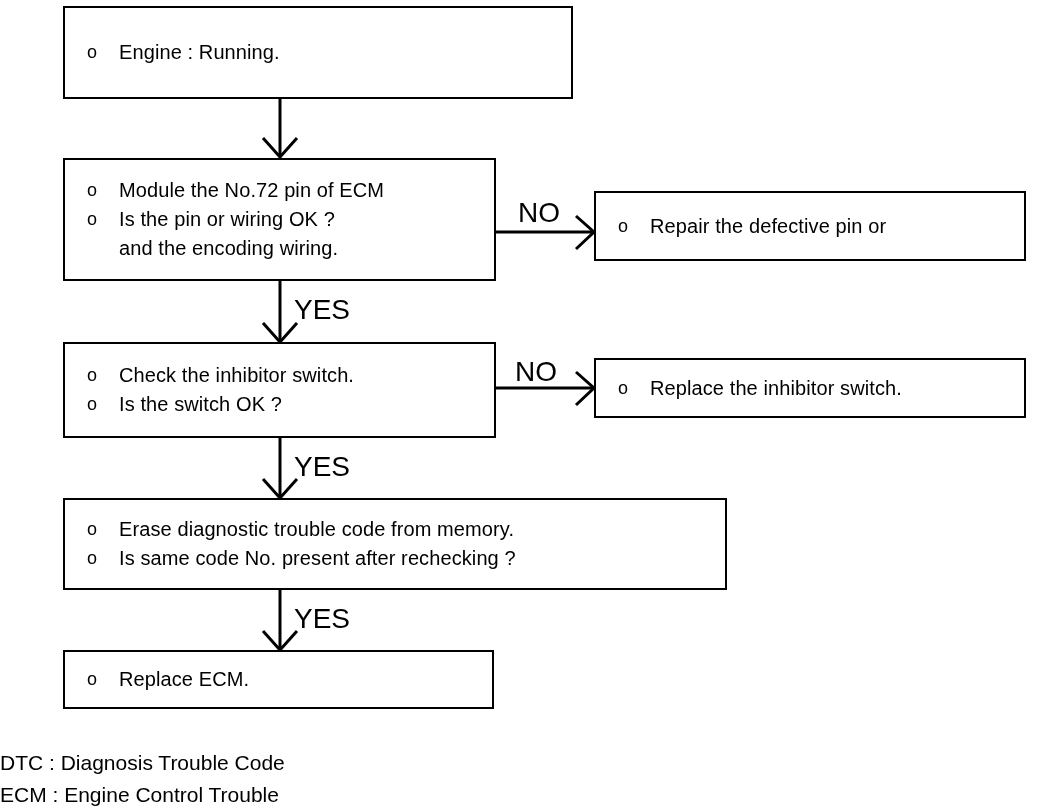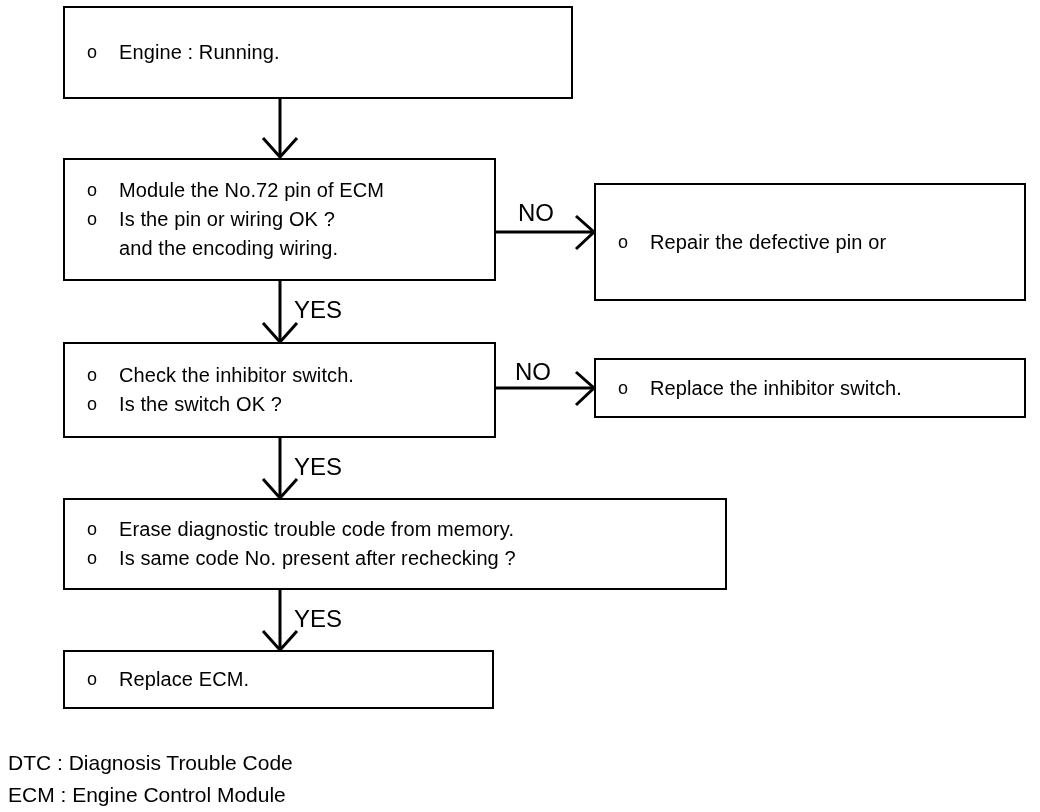--- a/index.html
+++ b/index.html
@@ -55,27 +55,27 @@
     left: 0;
     top: 0;
     font-size: 18px;
     line-height: 29px;
   }
   .line.cont {
     padding-left: 32px;
   }
   .edge-label {
     position: absolute;
-    font-size: 24px;
+    font-size: 28px;
     line-height: 20px;
     white-space: nowrap;
   }
   .legend {
     position: absolute;
-    left: 8px;
+    left: 0;
     font-size: 21px;
     line-height: 30px;
     white-space: nowrap;
   }
   svg.wires {
     position: absolute;
     left: 0;
     top: 0;
     width: 1040px;
     height: 812px;
@@ -115,21 +115,21 @@
   </div>
 
   <div class="node" style="left:63px; top:158px; width:433px; height:123px;">
     <div class="node-lines">
       <span class="line bulleted">Module the No.72 pin of ECM</span>
       <span class="line bulleted">Is the pin or wiring OK ?</span>
       <span class="line cont">and the encoding wiring.</span>
     </div>
   </div>
 
-  <div class="node" style="left:594px; top:183px; width:432px; height:118px;text-decoration:underline;">
+  <div class="node" style="left:594px; top:191px; width:432px; height:70px;text-decoration:underline;">
     <div class="node-lines">
       <span class="line bulleted">Repair the defective pin or</span>
     </div>
   </div>
 
   <div class="node" style="left:594px; top:358px; width:432px; height:60px;">
     <div class="node-lines">
       <span class="line bulleted">Replace the inhibitor switch.</span>
     </div>
   </div>
@@ -158,15 +158,15 @@
 
   <span class="edge-label" style="left:294px; top:300px;">YES</span>
 
   <span class="edge-label" style="left:515px; top:362px;">NO</span>
 
   <span class="edge-label" style="left:294px; top:457px;">YES</span>
 
   <span class="edge-label" style="left:294px; top:609px;">YES</span>
 
   <span class="legend" style="top:748px;">DTC : Diagnosis Trouble Code</span>
-  <span class="legend" style="top:780px;">ECM : Engine Control Module</span>
+  <span class="legend" style="top:780px;">ECM : Engine Control Trouble</span>
 
 </div>
 
 </body></html>

